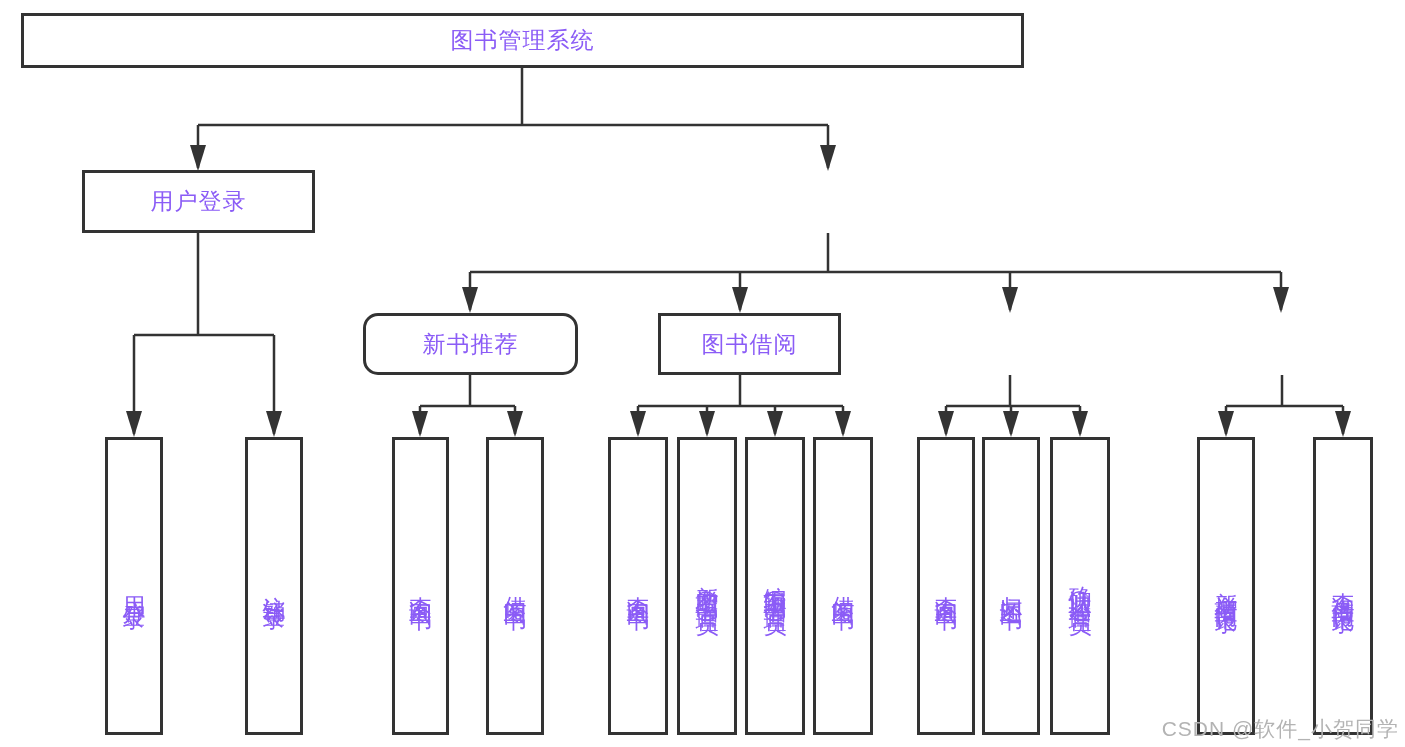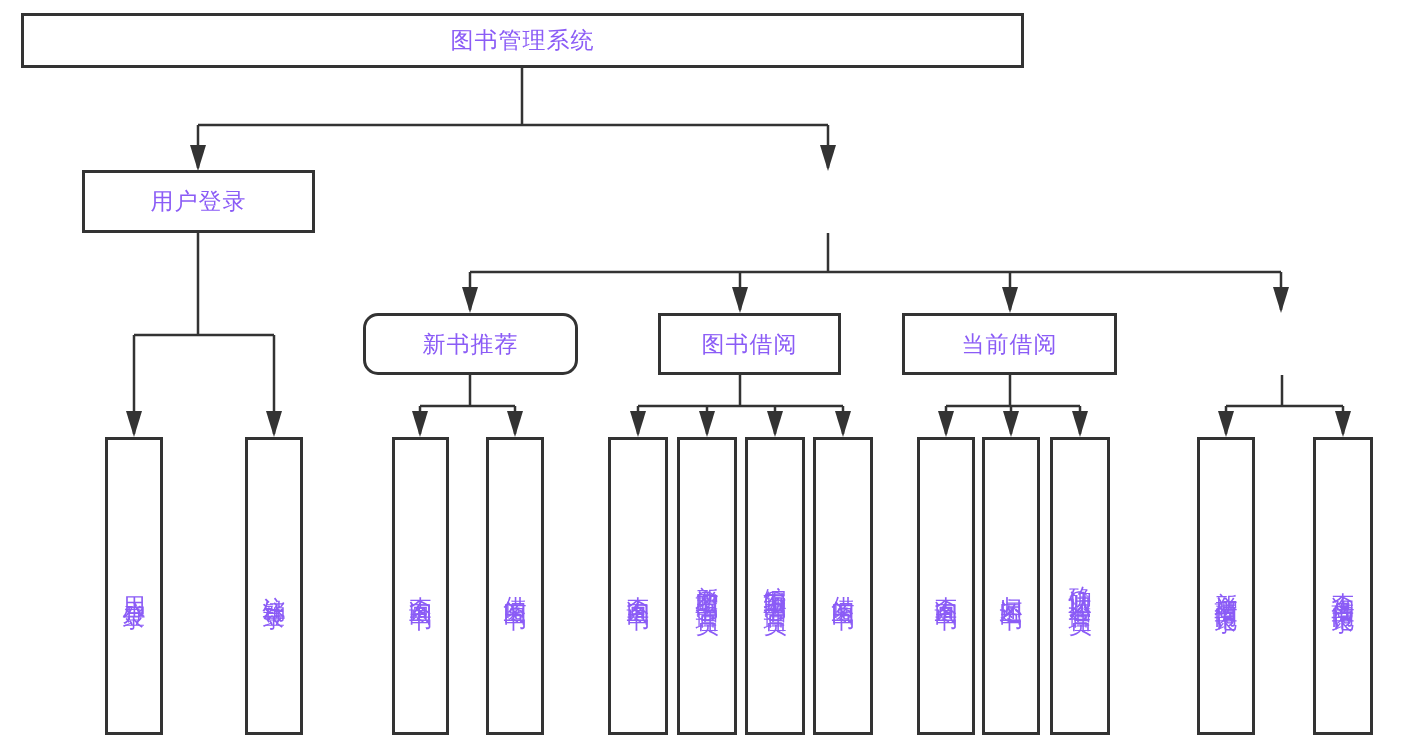--- a/index.html
+++ b/index.html
@@ -95,34 +95,34 @@
       <line x1="1343" y1="406" x2="1343" y2="434" marker-end="url(#arrow)"></line>
     </g>
   </svg>
 
   <div class="node" style="left:21px; top:13px; width:1003px; height:55px;">图书管理系统</div>
 
   <div class="node" style="left:82px; top:170px; width:233px; height:63px;">用户登录</div>
 
   <div class="node" style="left:363px; top:313px; width:215px; height:62px;border-radius:15px;">新书推荐</div>
   <div class="node" style="left:633px; top:313px; width:183px; height:62px;margin-left:25px;">图书借阅</div>
-  <div class="node" style="left:902px; top:313px; width:215px; height:62px;">当前借阅</div>
 
   <div class="node leaf" style="left:105px; top:437px; width:58px; height:298px;">用户登录</div>
   <div class="node leaf" style="left:245px; top:437px; width:58px; height:298px;">注销登录</div>
 
   <div class="node leaf" style="left:392px; top:437px; width:57px; height:298px;">查询图书</div>
   <div class="node leaf" style="left:486px; top:437px; width:58px; height:298px;">借阅图书</div>
 
   <div class="node leaf" style="left:608px; top:437px; width:60px; height:298px;">查询图书</div>
   <div class="node leaf" style="left:677px; top:437px; width:60px; height:298px;">新增图书（管理员）</div>
   <div class="node leaf" style="left:745px; top:437px; width:60px; height:298px;">编辑图书（管理员）</div>
   <div class="node leaf" style="left:813px; top:437px; width:60px; height:298px;">借阅图书</div>
 
   <div class="node leaf" style="left:917px; top:437px; width:58px; height:298px;">查询图书</div>
   <div class="node leaf" style="left:982px; top:437px; width:58px; height:298px;">归还图书</div>
   <div class="node leaf" style="left:1050px; top:437px; width:60px; height:298px;">确认归还（管理员）</div>
 
   <div class="node leaf" style="left:1197px; top:437px; width:58px; height:298px;">新增借阅记录</div>
   <div class="node leaf" style="left:1313px; top:437px; width:60px; height:298px;">查询借阅记录</div>
 
+  <div class="watermark">CSDN @软件_小贺同学</div>
 
 </div>
 
 </body></html>

